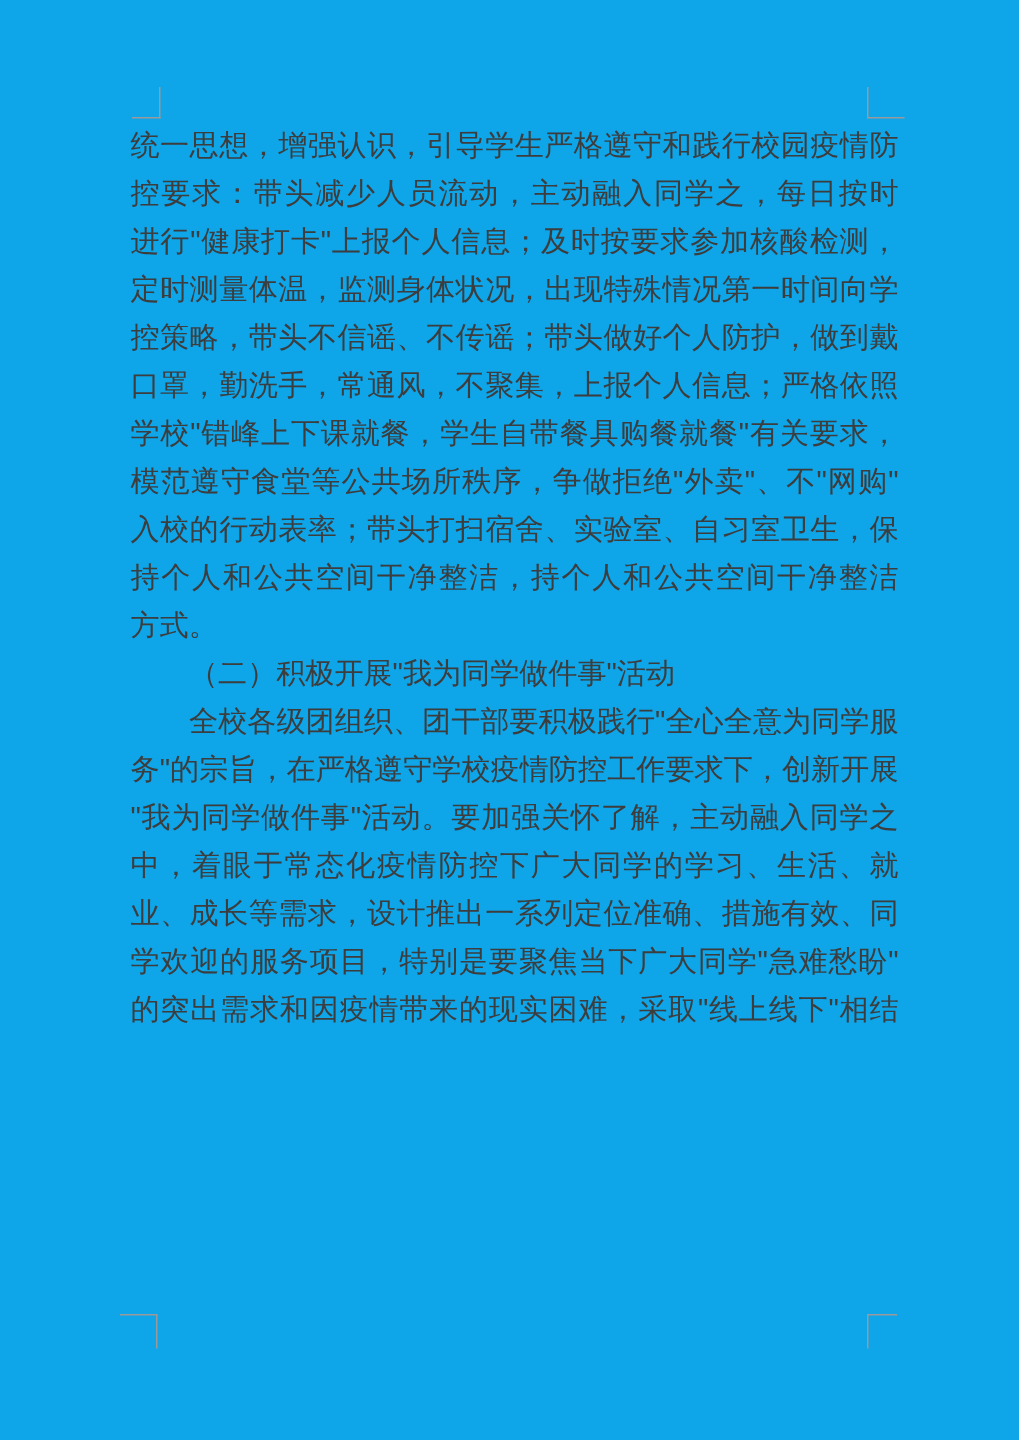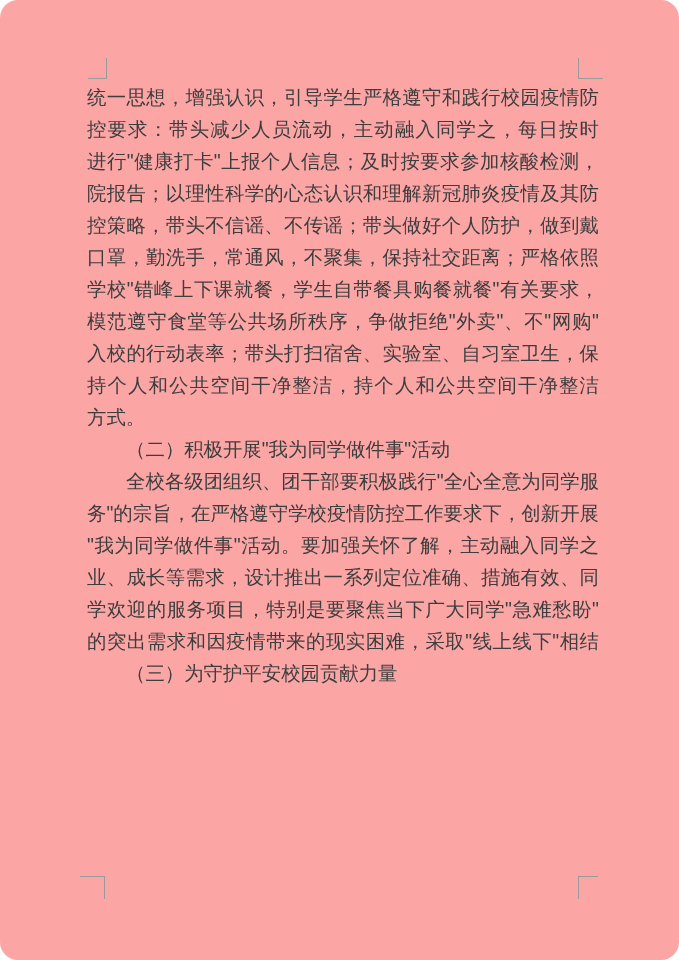--- a/index.html
+++ b/index.html
@@ -7,23 +7,22 @@
     padding: 0;
     width: 679px;
     height: 960px;
     background: #ffffff;
     overflow: hidden;
   }
   .page {
     position: relative;
     width: 679px;
     height: 960px;
-    background: #fca5a5;
+    background: #0ea5e9;
     font-family: "Liberation Sans", sans-serif;
-    border-radius: 18px;
   }
   
   .cm { position: absolute; }
   .cm-tl { left: 88px;  top: 58px;  width: 18px; height: 20px;
            border-right: 1px solid #9a9a9a; border-bottom: 1px solid #9a9a9a; }
   .cm-tr { left: 578px; top: 58px;  width: 24px; height: 20px;
            border-left: 1px solid #9a9a9a;  border-bottom: 1px solid #9a9a9a; }
   .cm-bl { left: 80px;  top: 876px; width: 24px; height: 22px;
            border-right: 1px solid #9a9a9a; border-top: 1px solid #9a9a9a; }
   .cm-br { left: 578px; top: 876px; width: 19px; height: 22px;
@@ -56,41 +55,39 @@
   <div class="cm cm-tr"></div>
   <div class="cm cm-bl"></div>
   <div class="cm cm-br"></div>
 
   <div class="text-block">
 
     <div class="para">
       <div class="ln">统一思想，增强认识，引导学生严格遵守和践行校园疫情防</div>
       <div class="ln">控要求：带头减少人员流动，主动融入同学之，每日按时</div>
       <div class="ln">进行"健康打卡"上报个人信息；及时按要求参加核酸检测，</div>
-      <div class="ln">院报告；以理性科学的心态认识和理解新冠肺炎疫情及其防</div>
+      <div class="ln">定时测量体温，监测身体状况，出现特殊情况第一时间向学</div>
       <div class="ln">控策略，带头不信谣、不传谣；带头做好个人防护，做到戴</div>
-      <div class="ln">口罩，勤洗手，常通风，不聚集，保持社交距离；严格依照</div>
+      <div class="ln">口罩，勤洗手，常通风，不聚集，上报个人信息；严格依照</div>
       <div class="ln">学校"错峰上下课就餐，学生自带餐具购餐就餐"有关要求，</div>
       <div class="ln">模范遵守食堂等公共场所秩序，争做拒绝"外卖"、不"网购"</div>
       <div class="ln">入校的行动表率；带头打扫宿舍、实验室、自习室卫生，保</div>
       <div class="ln">持个人和公共空间干净整洁，持个人和公共空间干净整洁</div>
       <div class="ln last">方式。</div>
     </div>
 
     <div class="para">
       <div class="ln ind last">（二）积极开展"我为同学做件事"活动</div>
     </div>
 
     <div class="para">
       <div class="ln ind">全校各级团组织、团干部要积极践行"全心全意为同学服</div>
       <div class="ln">务"的宗旨，在严格遵守学校疫情防控工作要求下，创新开展</div>
       <div class="ln">"我为同学做件事"活动。要加强关怀了解，主动融入同学之</div>
+      <div class="ln">中，着眼于常态化疫情防控下广大同学的学习、生活、就</div>
       <div class="ln">业、成长等需求，设计推出一系列定位准确、措施有效、同</div>
       <div class="ln">学欢迎的服务项目，特别是要聚焦当下广大同学"急难愁盼"</div>
       <div class="ln">的突出需求和因疫情带来的现实困难，采取"线上线下"相结</div>
     </div>
 
-    <div class="para">
-      <div class="ln ind last">（三）为守护平安校园贡献力量</div>
-    </div>
 
   </div>
 </div>
 
 </body></html>

